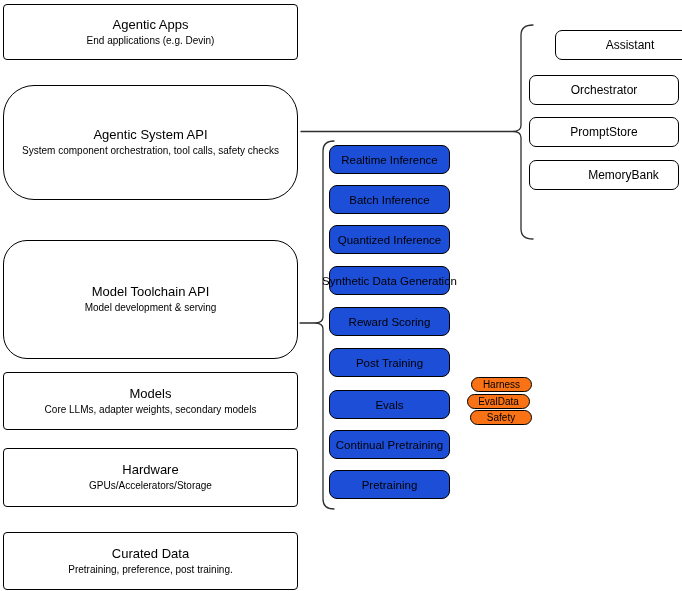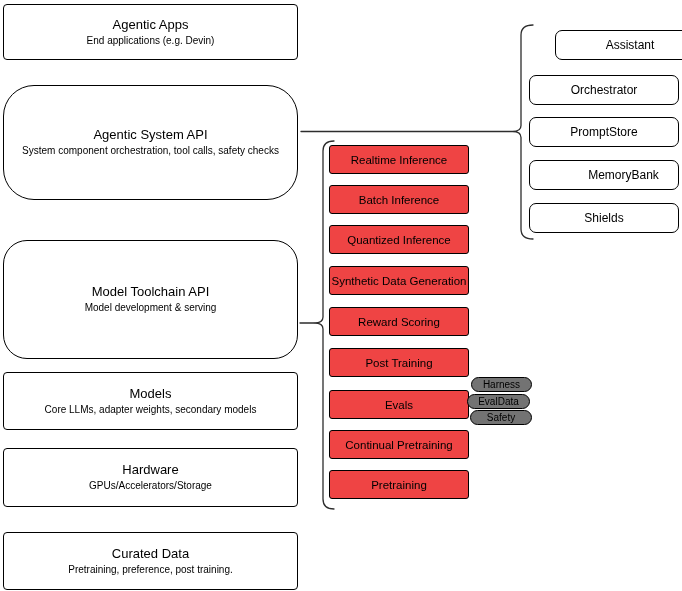--- a/index.html
+++ b/index.html
@@ -29,26 +29,26 @@
     justify-content: center;
     text-align: center;
   }
   .lbox.big { border-radius: 24px; }
   .lbox .title    { font-size: 13px; line-height: 17px; white-space: nowrap; }
   .lbox .subtitle { font-size: 10px; line-height: 16px; white-space: nowrap; }
 
   .mbox {
     position: absolute;
     left: 329px;
-    width: 140px;
+    width: 121px;
     height: 29px;
     box-sizing: border-box;
     border: 1.3px solid #000000;
-    border-radius: 3px;
-    background: #ef4444;
+    border-radius: 8px;
+    background: #1d4ed8;
     display: flex;
     align-items: center;
     justify-content: center;
     font-size: 11.5px;
     white-space: nowrap;
   }
 
   .rbox {
     position: absolute;
     left: 529px;
@@ -64,21 +64,21 @@
     font-size: 12px;
     white-space: nowrap;
   }
 
   .pill {
     position: absolute;
     height: 15px;
     box-sizing: border-box;
     border: 1.2px solid #000000;
     border-radius: 8px;
-    background: #737373;
+    background: #f97316;
     display: flex;
     align-items: center;
     justify-content: center;
     font-size: 10px;
     white-space: nowrap;
     z-index: 5;
   }
 </style>
 </head>
 <body>
@@ -137,15 +137,14 @@
   <div class="mbox" style="top:470px;">Pretraining</div>
 
   <div class="pill" style="left:471px;top:377px;width:61px;">Harness</div>
   <div class="pill" style="left:467px;top:394px;width:63px;">EvalData</div>
   <div class="pill" style="left:470px;top:410px;width:62px;">Safety</div>
 
   <div class="rbox" style="top:30px;margin-left:26px;">Assistant</div>
   <div class="rbox" style="top:75px;">Orchestrator</div>
   <div class="rbox" style="top:117px;">PromptStore</div>
   <div class="rbox" style="top:160px;padding-left:39px;">MemoryBank</div>
-  <div class="rbox" style="top:203px;">Shields</div>
 
 </div>
 
 </body></html>

